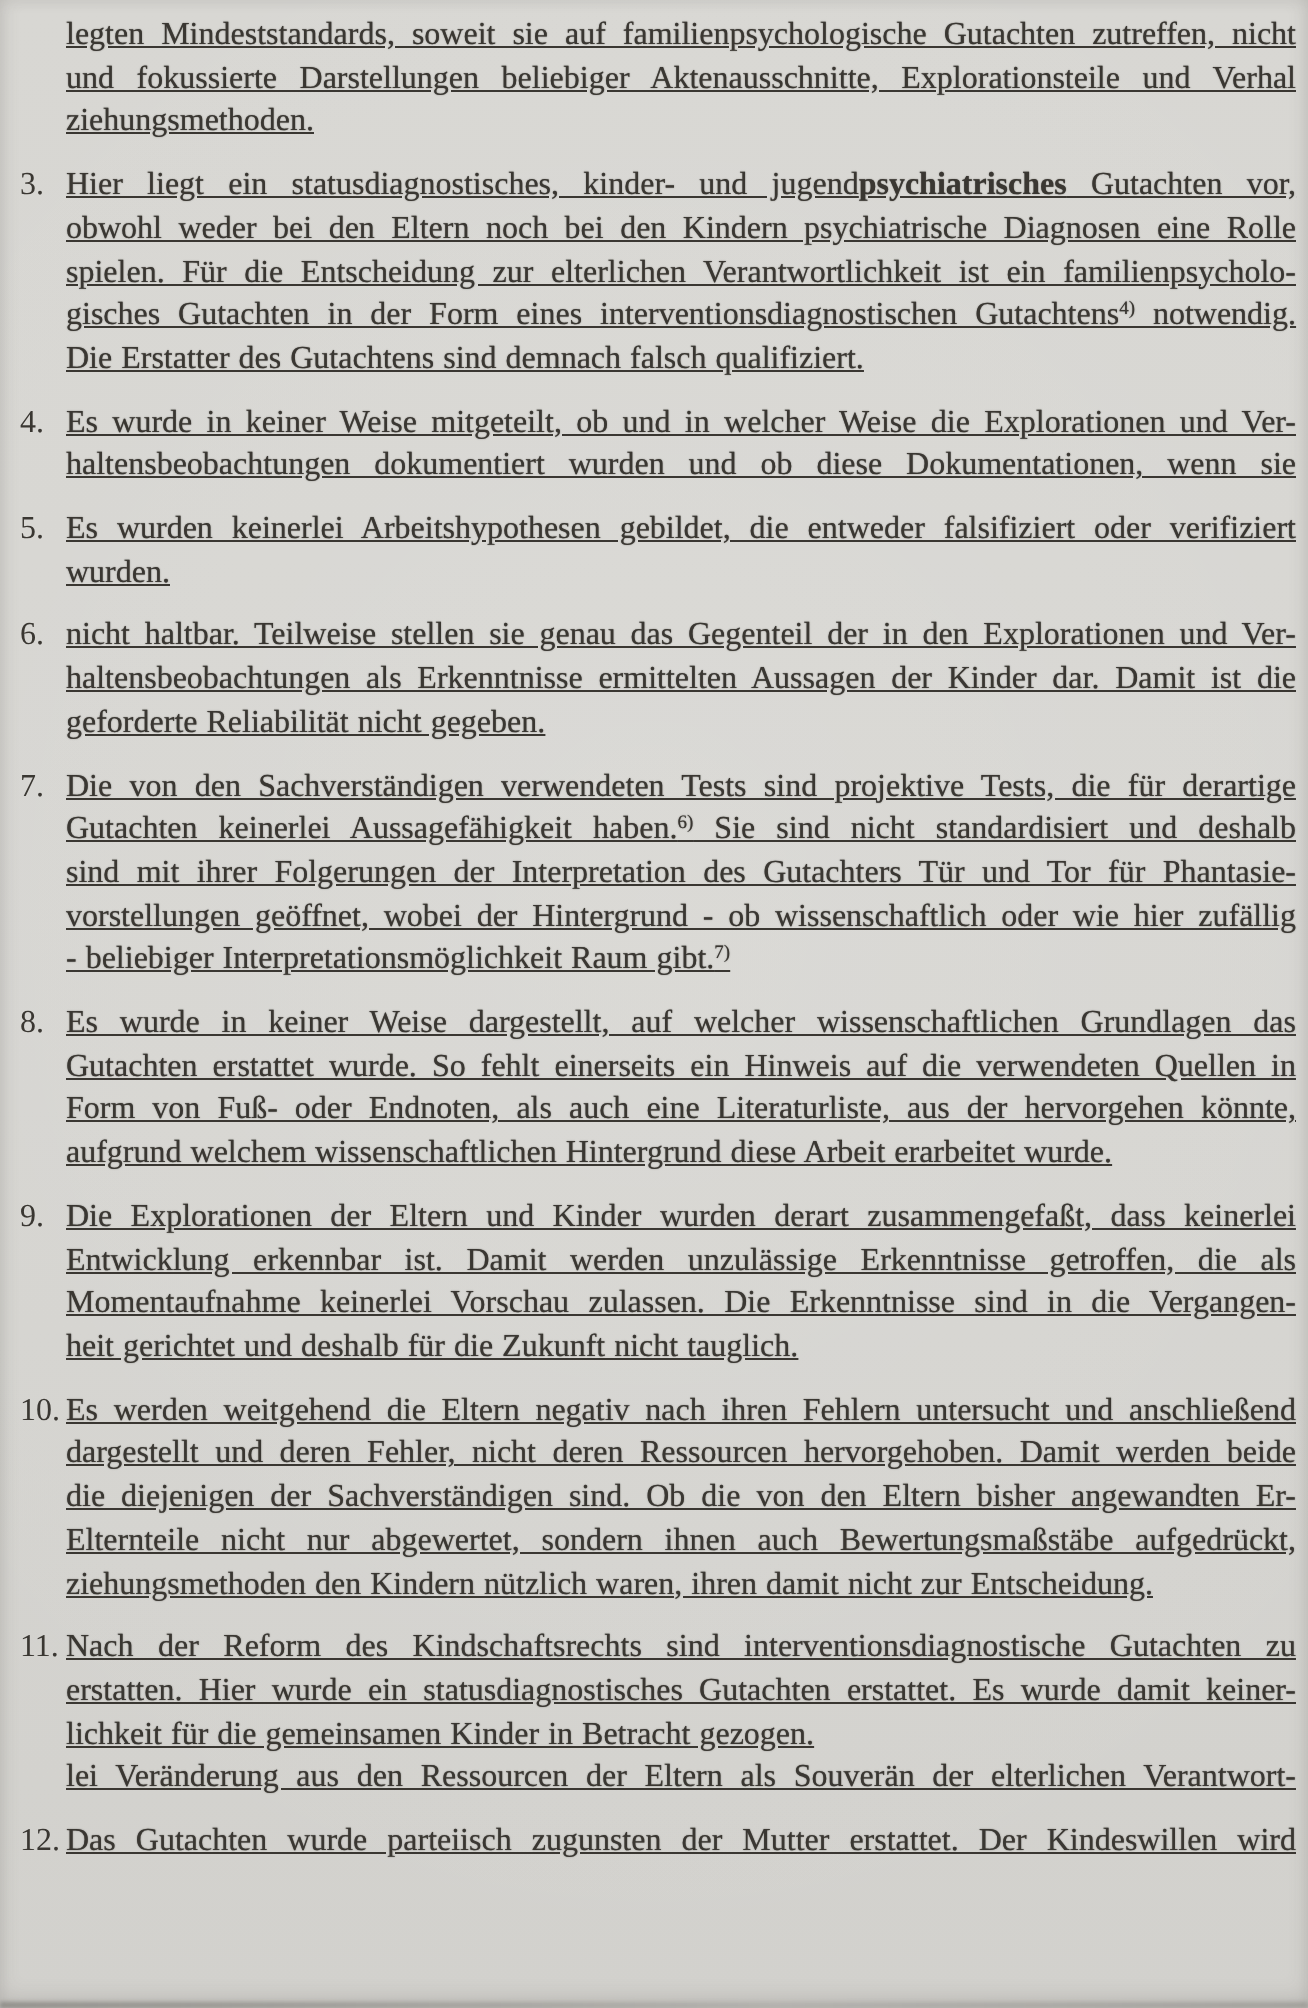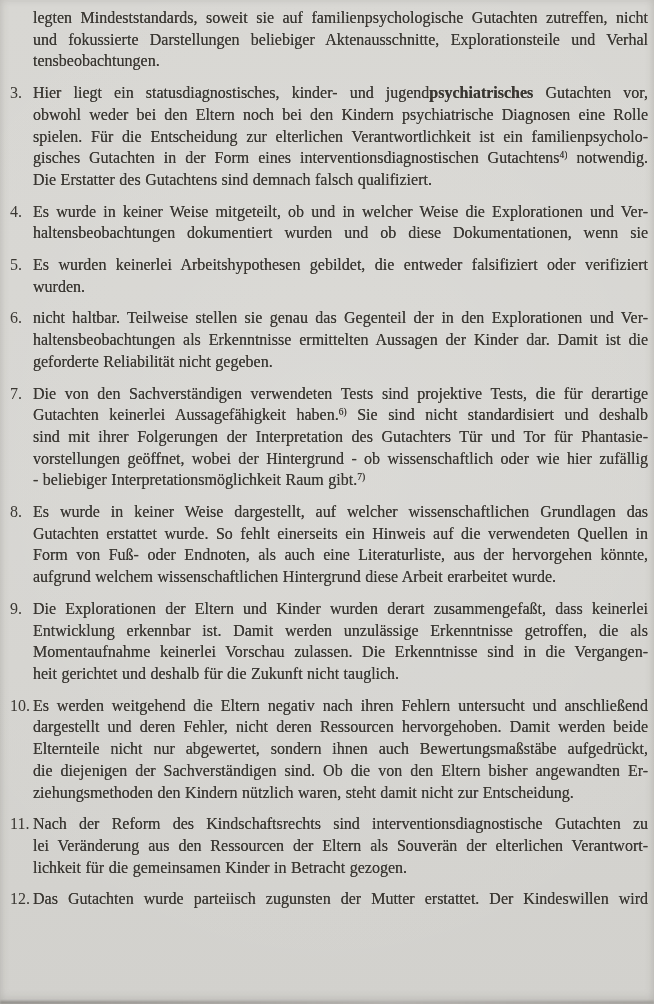--- a/index.html
+++ b/index.html
@@ -24,36 +24,37 @@
   .doc { position: absolute; left: 8px; top: 7px; width: 640px; }
   .para { display: grid; grid-template-columns: 25px 1fr; margin: 0 0 10px 0; }
   .num { font-size: 16px; line-height: 21.7px; padding-left: 2px; }
   .line {
     font-size: 16px; line-height: 21.7px;
     text-align: justify;
     text-align-last: justify;
     -moz-text-align-last: justify;
     word-spacing: 0.5px;
     text-shadow: 0 0 0.6px rgba(58,55,50,0.85);
+    text-decoration: underline;
   }
   .line.end { text-align-last: left; -moz-text-align-last: left; }
   .line sup { font-size: 9.5px; line-height: 0; vertical-align: baseline; position: relative; top: -5.5px; }
   .line b { font-weight: bold; }
 </style>
 </head>
 <body style="--bg: #d6d5d1;">
 
 <div class="page" style="--bg: #d6d5d1; --ink: #3a3732;">
   <div class="doc" id="doc">
       <div class="para">
         <div class="num"></div>
         <div class="body">
           <div class="line">legten Mindeststandards, soweit sie auf familienpsychologische Gutachten zutreffen, nicht</div>
           <div class="line">und fokussierte Darstellungen beliebiger Aktenausschnitte, Explorationsteile und Verhal</div>
-          <div class="line end">tensbeobachtungen.</div>
+          <div class="line end">ziehungsmethoden.</div>
         </div>
       </div>
       <div class="para">
         <div class="num">3.</div>
         <div class="body">
           <div class="line">Hier liegt ein statusdiagnostisches, kinder- und jugend<b>psychiatrisches</b> Gutachten vor,</div>
           <div class="line">obwohl weder bei den Eltern noch bei den Kindern psychiatrische Diagnosen eine Rolle</div>
           <div class="line">spielen. Für die Entscheidung zur elterlichen Verantwortlichkeit ist ein familienpsycholo-</div>
           <div class="line">gisches Gutachten in der Form eines interventionsdiagnostischen Gutachtens<sup>4)</sup> notwendig.</div>
           <div class="line end">Die Erstatter des Gutachtens sind demnach falsch qualifiziert.</div>
@@ -107,31 +108,32 @@
           <div class="line">Entwicklung erkennbar ist. Damit werden unzulässige Erkenntnisse getroffen, die als</div>
           <div class="line">Momentaufnahme keinerlei Vorschau zulassen. Die Erkenntnisse sind in die Vergangen-</div>
           <div class="line end">heit gerichtet und deshalb für die Zukunft nicht tauglich.</div>
         </div>
       </div>
       <div class="para">
         <div class="num">10.</div>
         <div class="body">
           <div class="line">Es werden weitgehend die Eltern negativ nach ihren Fehlern untersucht und anschließend</div>
           <div class="line">dargestellt und deren Fehler, nicht deren Ressourcen hervorgehoben. Damit werden beide</div>
+          <div class="line">die diejenigen der Sachverständigen sind. Ob die von den Eltern bisher angewandten Er-</div>
           <div class="line">Elternteile nicht nur abgewertet, sondern ihnen auch Bewertungsmaßstäbe aufgedrückt,</div>
-          <div class="line">die diejenigen der Sachverständigen sind. Ob die von den Eltern bisher angewandten Er-</div>
-          <div class="line end">ziehungsmethoden den Kindern nützlich waren, steht damit nicht zur Entscheidung.</div>
+          <div class="line end">ziehungsmethoden den Kindern nützlich waren, ihren damit nicht zur Entscheidung.</div>
         </div>
       </div>
       <div class="para">
         <div class="num">11.</div>
         <div class="body">
           <div class="line">Nach der Reform des Kindschaftsrechts sind interventionsdiagnostische Gutachten zu</div>
+          <div class="line">erstatten. Hier wurde ein statusdiagnostisches Gutachten erstattet. Es wurde damit keiner-</div>
+          <div class="line end">lichkeit für die gemeinsamen Kinder in Betracht gezogen.</div>
           <div class="line">lei Veränderung aus den Ressourcen der Eltern als Souverän der elterlichen Verantwort-</div>
-          <div class="line end">lichkeit für die gemeinsamen Kinder in Betracht gezogen.</div>
         </div>
       </div>
       <div class="para">
         <div class="num">12.</div>
         <div class="body">
           <div class="line">Das Gutachten wurde parteiisch zugunsten der Mutter erstattet. Der Kindeswillen wird</div>
         </div>
       </div>
     </div>
 </div>

